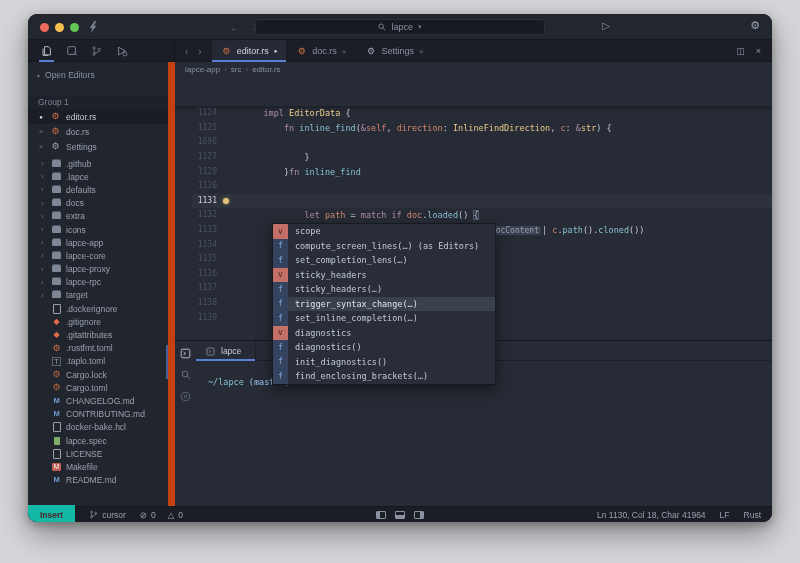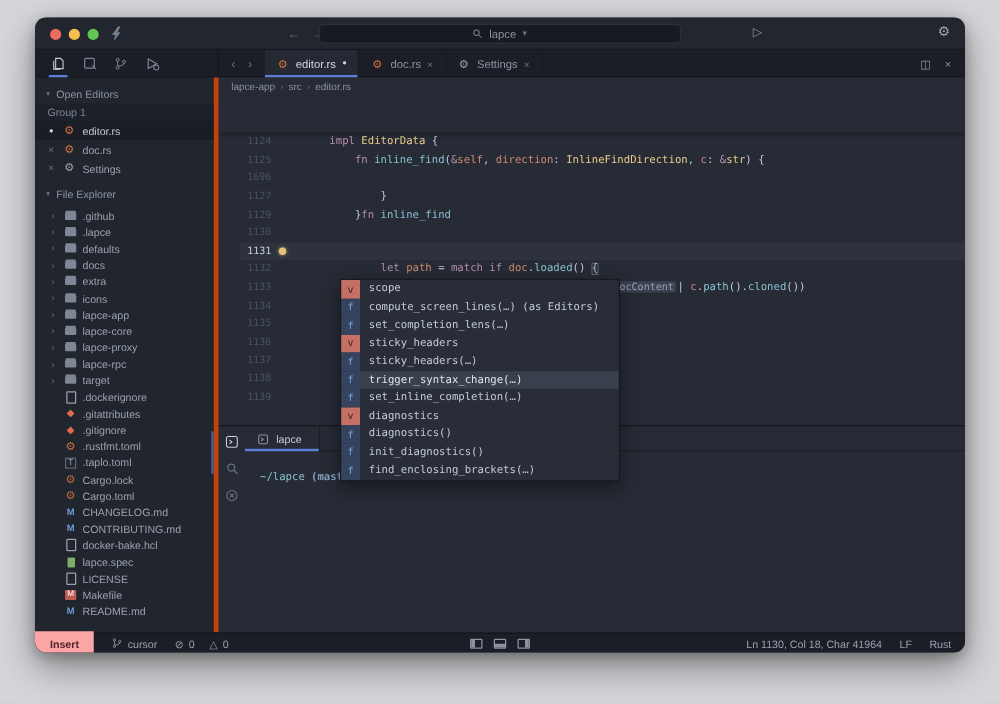--- a/index.html
+++ b/index.html
@@ -53,24 +53,24 @@
   .ic-md::before    { content:"M"; color:#6f9bd2; font-weight:bold; font-size:7.5px; }
   .ic-toml::before  { content:"T"; color:#98a0ae; font-size:7px; border:1px solid #5d6573; padding:0 1.5px; }
   .ic-make::before  { content:"M"; color:#fff; background:#c05b52; font-size:6.5px; padding:1px 2px; border-radius:1px; }
   .ic-file::before  { content:""; width:6px; height:8px; border:1px solid #98a0ae; border-radius:1px; display:block; }
   .ic-spec::before  { content:""; width:6px; height:8px; background:#7fae68; border-radius:1px; display:block; }
   .ic-folder::before{ content:""; width:9px; height:6px; background:#7e8796; border-radius:1px; display:block;
     box-shadow:-0px -2px 0 -0.5px #7e8796; }
 
   
   .sidebar { position:absolute; left:0; top:48px; width:147px; bottom:16px; background:#21252e;
-    border-right:4px solid #c2410c; overflow:hidden; font-size:8.5px; color:#9aa1ae; }
+    border-right:7px solid #c2410c; overflow:hidden; font-size:8.5px; color:#9aa1ae; }
   .section-h { height:16px; display:flex; align-items:center; gap:5px; padding:0 9px; color:#8b93a2; margin-top:5px; }
   .section-h .chev { font-size:6px; color:#6b7280; }
-  .group-h { height:14px; line-height:14px; padding-left:10px; background:#1d212a; color:#7d8594; margin-top:0; }
+  .group-h { height:14px; line-height:14px; padding-left:10px; background:#1d212a; color:#7d8594; margin-top:12px; }
   .oe { height:15px; display:flex; align-items:center; gap:5px; padding:0 9px; }
   .oe.selected { background:#1a1d25; color:#c3cad6; }
   .oe .lead { width:8px; text-align:center; color:#6b7280; font-size:8px; flex:none; }
   .oe.modified .lead { color:#d4dae4; font-size:6px; }
   .fx { margin-top:3px; }
   .fx-item { height:13.2px; display:flex; align-items:center; gap:4px; padding-left:13px; overflow:hidden; }
   .fx-item .chev { width:6px; font-size:8px; color:#6b7280; flex:none; }
   .fx-file { padding-left:23px; }
   .sb-thumb { position:absolute; right:0; top:283px; width:2px; height:34px; background:#5b7fd7; opacity:.65; }
 
@@ -116,21 +116,21 @@
   .comp-row { height:14.5px; display:flex; align-items:stretch; }
   .comp-kind { width:15px; flex:none; display:flex; align-items:center; justify-content:center; font-size:8px; }
   .kind-v { background:#c57066; color:#3a2220; }
   .kind-f { background:#35435f; color:#7fa6dd; }
   .comp-label { flex:1; display:flex; align-items:center; padding-left:7px; color:#c3cad6; white-space:pre; overflow:hidden; }
   .comp-row.selected .comp-label { background:#3a414e; color:#dfe4ec; }
 
   
   .statusbar { position:absolute; left:0; right:0; bottom:0; height:16px; background:#1b1e26;
     border-top:1px solid #14171d; display:flex; align-items:center; font-size:8.5px; color:#9aa1ae; }
-  .mode { height:20px; display:flex; align-items:center; padding:0 12px; background:#fca5a5; color:#4a2527;
+  .mode { height:20px; display:flex; align-items:center; padding:0 12px; background:#14b8a6; color:#4a2527;
     font-weight:bold; border-bottom-left-radius:9px; }
   .sb-seg { display:flex; align-items:center; gap:4px; margin-left:14px; }
   .sb-center { position:absolute; left:50%; transform:translateX(-50%); display:flex; gap:9px; }
   .lay { width:10px; height:8px; border:1px solid #8b93a2; border-radius:1px; position:relative; }
   .lay i { position:absolute; background:#8b93a2; }
   .lay-left i  { left:0; top:0; bottom:0; width:3px; }
   .lay-bottom i{ left:0; right:0; bottom:0; height:3px; }
   .lay-right i { right:0; top:0; bottom:0; width:3px; }
   .sb-right { margin-left:auto; display:flex; align-items:center; gap:14px; padding-right:11px; }
   svg { display:block; }
@@ -244,24 +244,20 @@
     <span class="lead">×</span>
     <span class="ic ic-rust"></span>
     <span>doc.rs</span>
   </div>
           <div class="oe">
     <span class="lead">×</span>
     <span class="ic ic-gear"></span>
     <span>Settings</span>
   </div>
         </div>
-    <div class="section-h">
-      <span class="chev">▾</span>
-      <span>File Explorer</span>
-    </div>
     <div class="fx">
       <div>
             <div class="fx-item">
     <span class="chev">›</span>
     <span class="ic ic-folder"></span>
     <span>.github</span>
   </div>
             <div class="fx-item">
     <span class="chev">›</span>
     <span class="ic ic-folder"></span>
@@ -313,25 +309,25 @@
     <span>target</span>
   </div>
           </div>
       <div>
             <div class="fx-item fx-file">
     <span class="ic ic-file"></span>
     <span>.dockerignore</span>
   </div>
             <div class="fx-item fx-file">
     <span class="ic ic-git"></span>
+    <span>.gitignore</span>
+  </div>
+            <div class="fx-item fx-file">
+    <span class="ic ic-git"></span>
     <span>.gitattributes</span>
-  </div>
-            <div class="fx-item fx-file">
-    <span class="ic ic-git"></span>
-    <span>.gitignore</span>
   </div>
             <div class="fx-item fx-file">
     <span class="ic ic-rust"></span>
     <span>.rustfmt.toml</span>
   </div>
             <div class="fx-item fx-file">
     <span class="ic ic-toml"></span>
     <span>.taplo.toml</span>
   </div>
             <div class="fx-item fx-file">

